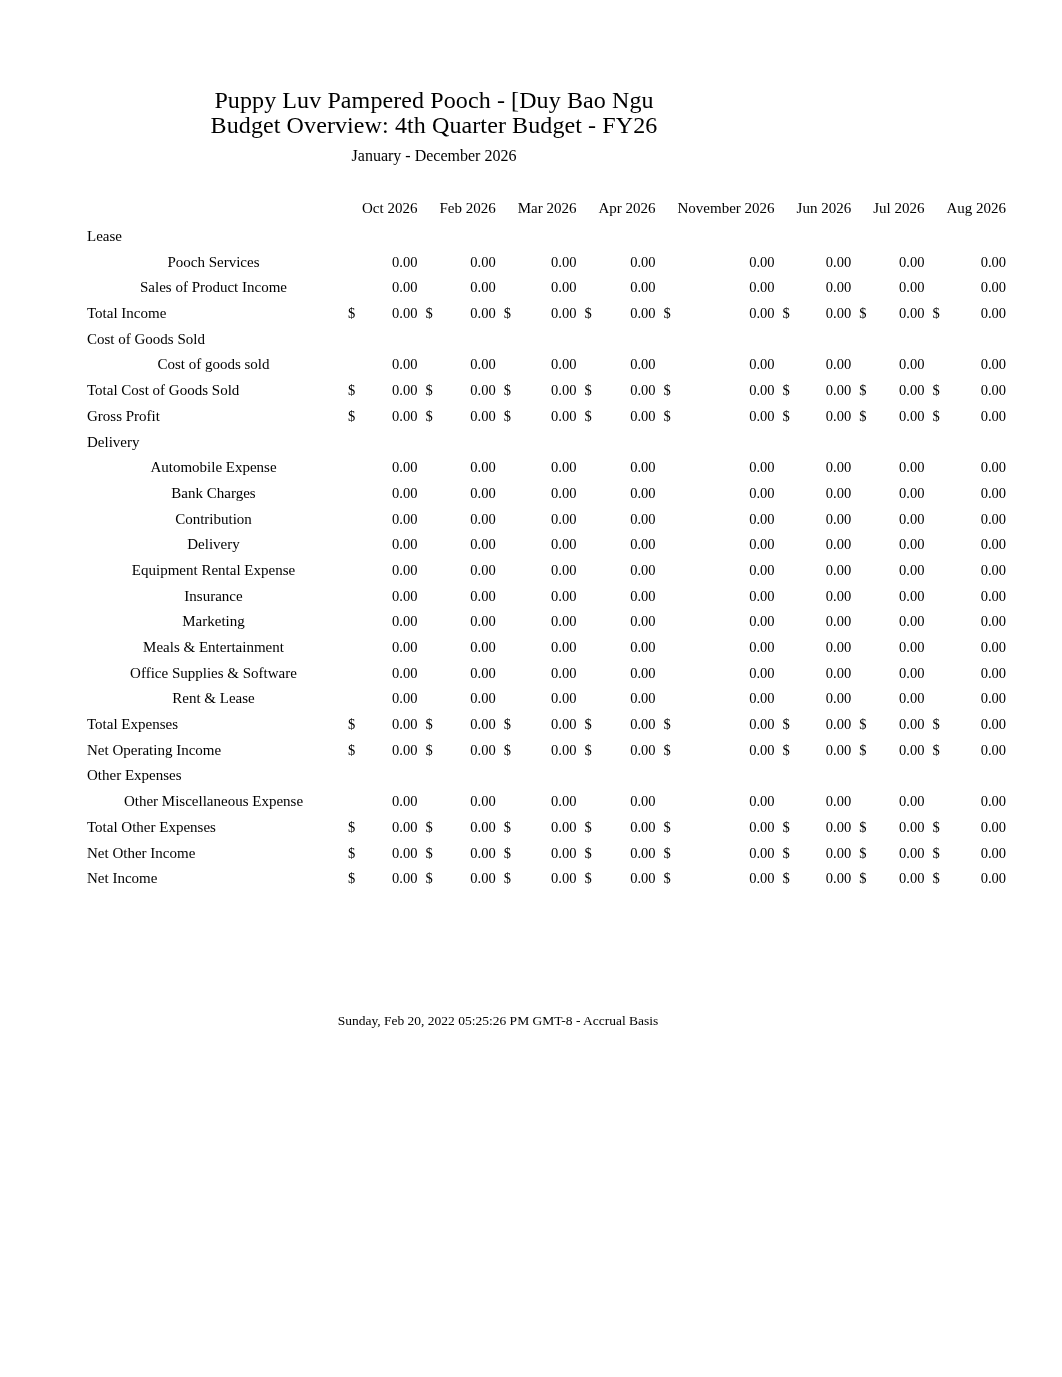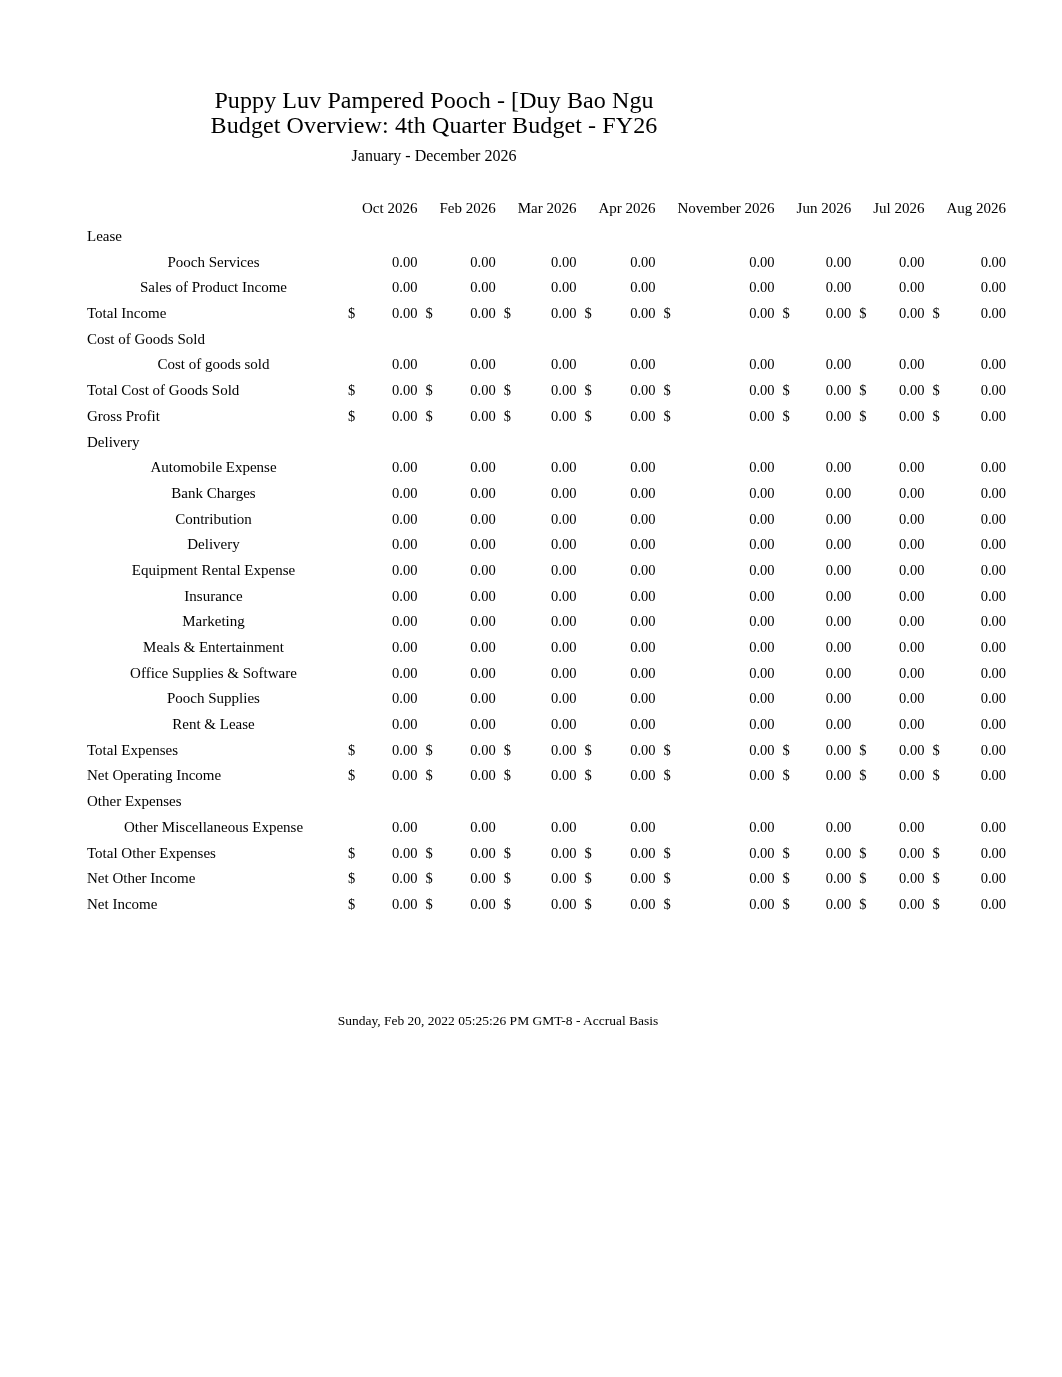--- a/index.html
+++ b/index.html
@@ -492,39 +492,20 @@
           <td class="cur"></td>
           <td class="num">0.00</td>
           <td class="cur"></td>
           <td class="num">0.00</td>
           <td class="cur"></td>
           <td class="num">0.00</td>
           <td class="cur"></td>
           <td class="num">0.00</td>
         </tr>
         <tr>
-          <td class="label lvl1">Pooch Supplies</td>
-          <td class="cur"></td>
-          <td class="num">0.00</td>
-          <td class="cur"></td>
-          <td class="num">0.00</td>
-          <td class="cur"></td>
-          <td class="num">0.00</td>
-          <td class="cur"></td>
-          <td class="num">0.00</td>
-          <td class="cur"></td>
-          <td class="num">0.00</td>
-          <td class="cur"></td>
-          <td class="num">0.00</td>
-          <td class="cur"></td>
-          <td class="num">0.00</td>
-          <td class="cur"></td>
-          <td class="num">0.00</td>
-        </tr>
-        <tr>
           <td class="label lvl1">Rent &amp; Lease</td>
           <td class="cur"></td>
           <td class="num">0.00</td>
           <td class="cur"></td>
           <td class="num">0.00</td>
           <td class="cur"></td>
           <td class="num">0.00</td>
           <td class="cur"></td>
           <td class="num">0.00</td>
           <td class="cur"></td>

